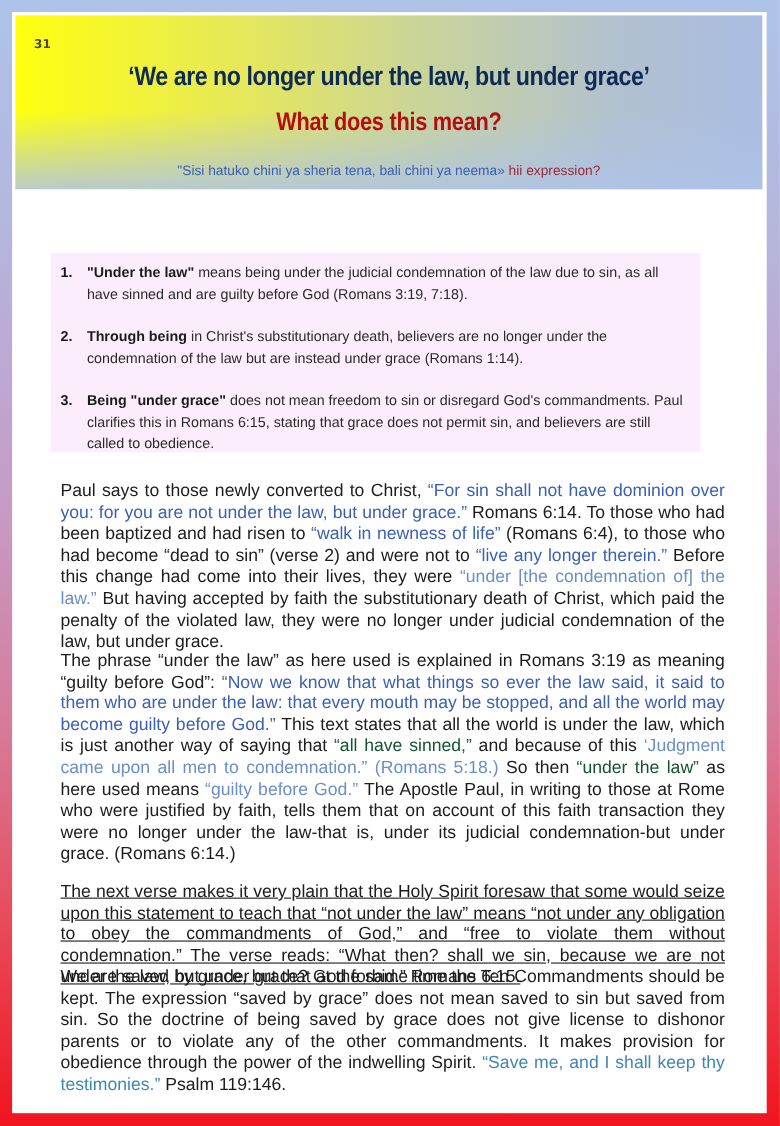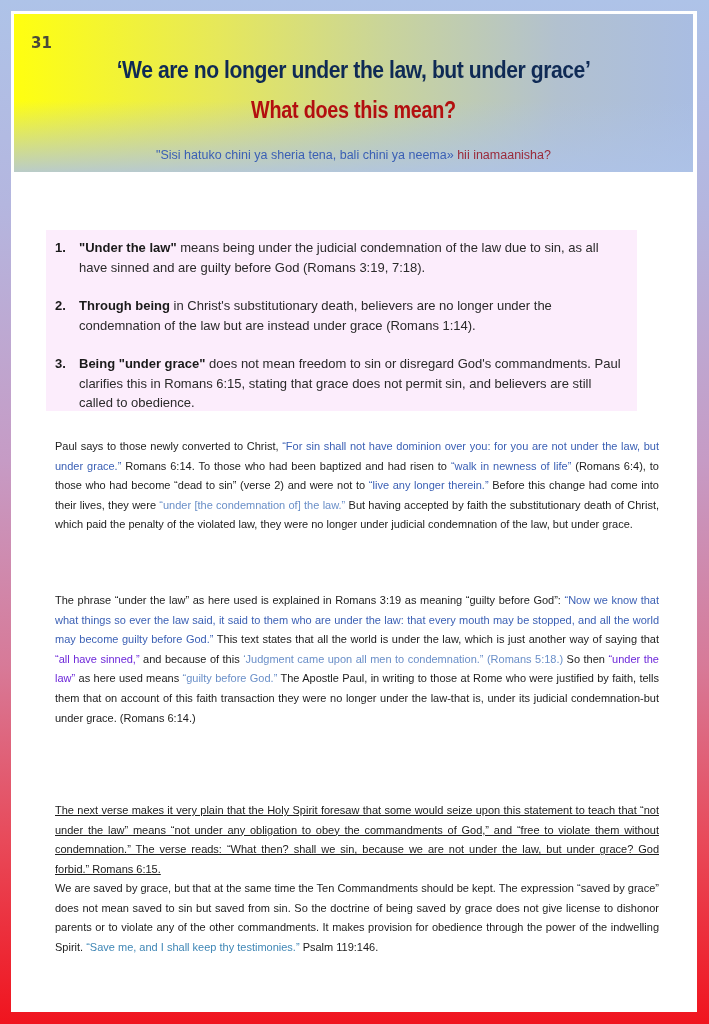--- a/index.html
+++ b/index.html
@@ -12,21 +12,21 @@
     position: absolute; left: 11px; top: 11px; width: 686px; height: 1001px;
     background: #ffffff;
   }
   .header {
     position: absolute; left: 3px; top: 3px; width: 679px; height: 158px;
     background:
       linear-gradient(to bottom, rgba(174,195,232,0) 55%, rgba(174,195,232,0.85) 100%),
       linear-gradient(to right, #ffff10 0%, #e6e85a 30%, #c9d49b 55%, #b2c1cf 80%, #a9bde2 100%);
   }
   .page-num {
-    position: absolute; left: 17px; top: 20px; font-size: 15px; font-weight: bold;
+    position: absolute; left: 17px; top: 20px; font-size: 11px; font-weight: bold;
     color: #4a4a3a; font-family: "DejaVu Sans", sans-serif;
   }
   .title {
     position: absolute; left: 0; right: 0; top: 42px; text-align: center;
     font-family: "Liberation Sans", sans-serif; font-weight: bold;
     font-size: 24px; color: #0f2a55; letter-spacing: -0.5px;
     transform: scaleX(0.88); transform-origin: center;
   }
   .subtitle {
     position: absolute; left: 0; right: 0; top: 83px; text-align: center;
@@ -49,42 +49,42 @@
     list-style: none; margin: 0; padding: 0;
     position: absolute; left: 9px; top: 8px; width: 570px;
     font-size: 13px; line-height: 19.5px; color: #2a2a2a;
   }
   .points li { position: relative; padding-left: 24px; margin-bottom: 19px; }
   .points li .num { position: absolute; left: 0; top: 0; font-weight: bold; color: #1a1a1a; }
   .points li b { color: #1a1a1a; }
 
   .body-text {
     position: absolute; left: 44px; width: 604px;
-    font-size: 11px; line-height: 19.6px; color: #1c1c1c;
+    font-size: 16px; line-height: 19.6px; color: #1c1c1c;
     text-align: justify; margin: 0;
   }
   .q1 { color: #3a5fb4; }
   .q2 { color: #6a8fc8; }
-  .q3 { color: #6d28d9; }
+  .q3 { color: #14532d; }
   .q4 { color: #3f86b5; }
   #p1 { top: 426px; }
   #p2 { top: 580px; }
   #p3 { top: 790px; text-decoration: underline; }
   #p4 { top: 868px; }
 </style>
 </head>
 <body>
 
 <div class="page">
   <div class="header">
     <div class="page-num">31</div>
     <div class="title">‘We are no longer under the law, but under grace’</div>
     <div class="subtitle">What does this mean?</div>
     <div class="swahili">
-      <span class="sw-blue">"Sisi hatuko chini ya sheria tena, bali chini ya neema»</span><span class="sw-red"> hii inamaanisha?</span>
+      <span class="sw-blue">"Sisi hatuko chini ya sheria tena, bali chini ya neema»</span><span class="sw-red"> hii expression?</span>
     </div>
   </div>
 
   <div class="points">
     <ol>
       <li>
         <span class="num">1.</span>
         <b>"Under the law"</b><span> means being under the judicial condemnation of the law due to sin, as all have sinned and are guilty before God (Romans 3:19, 7:18).</span>
       </li>
       <li>

